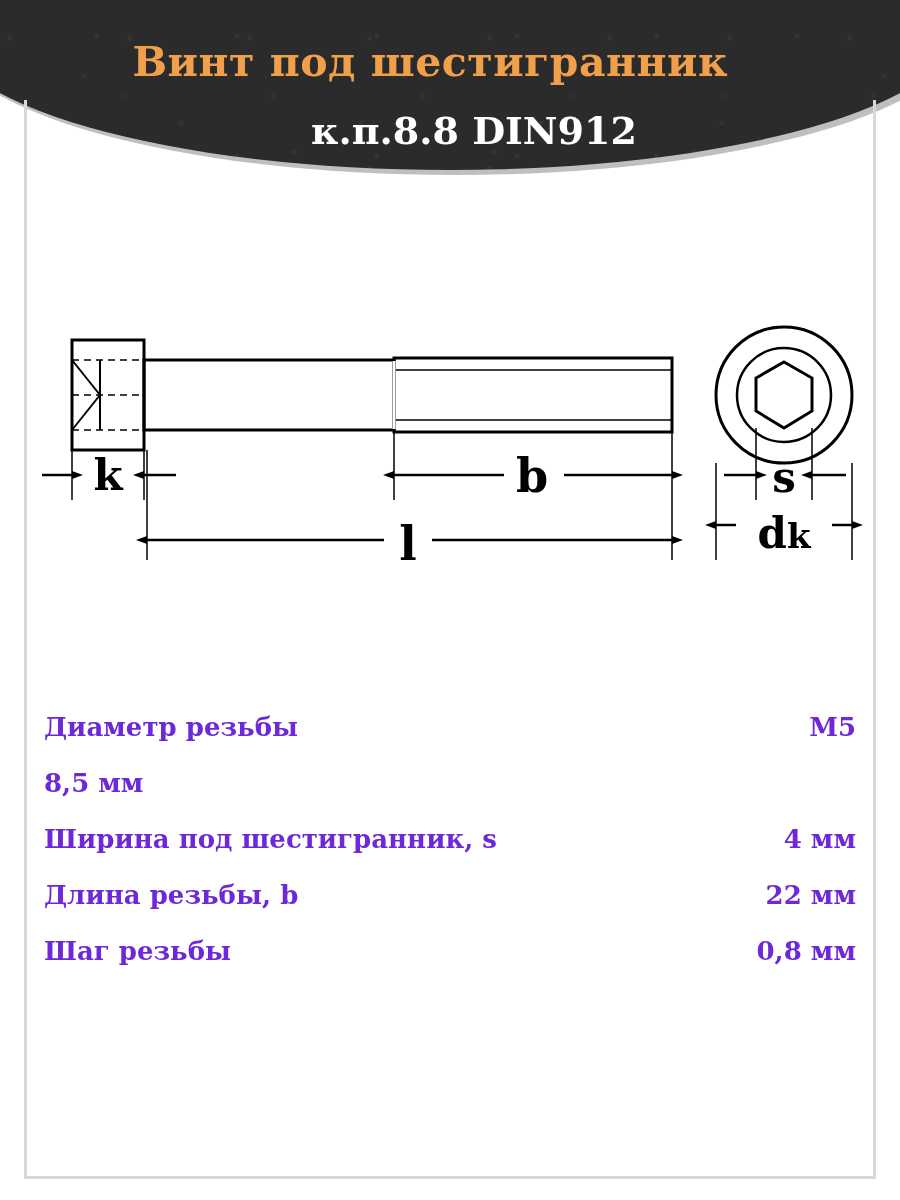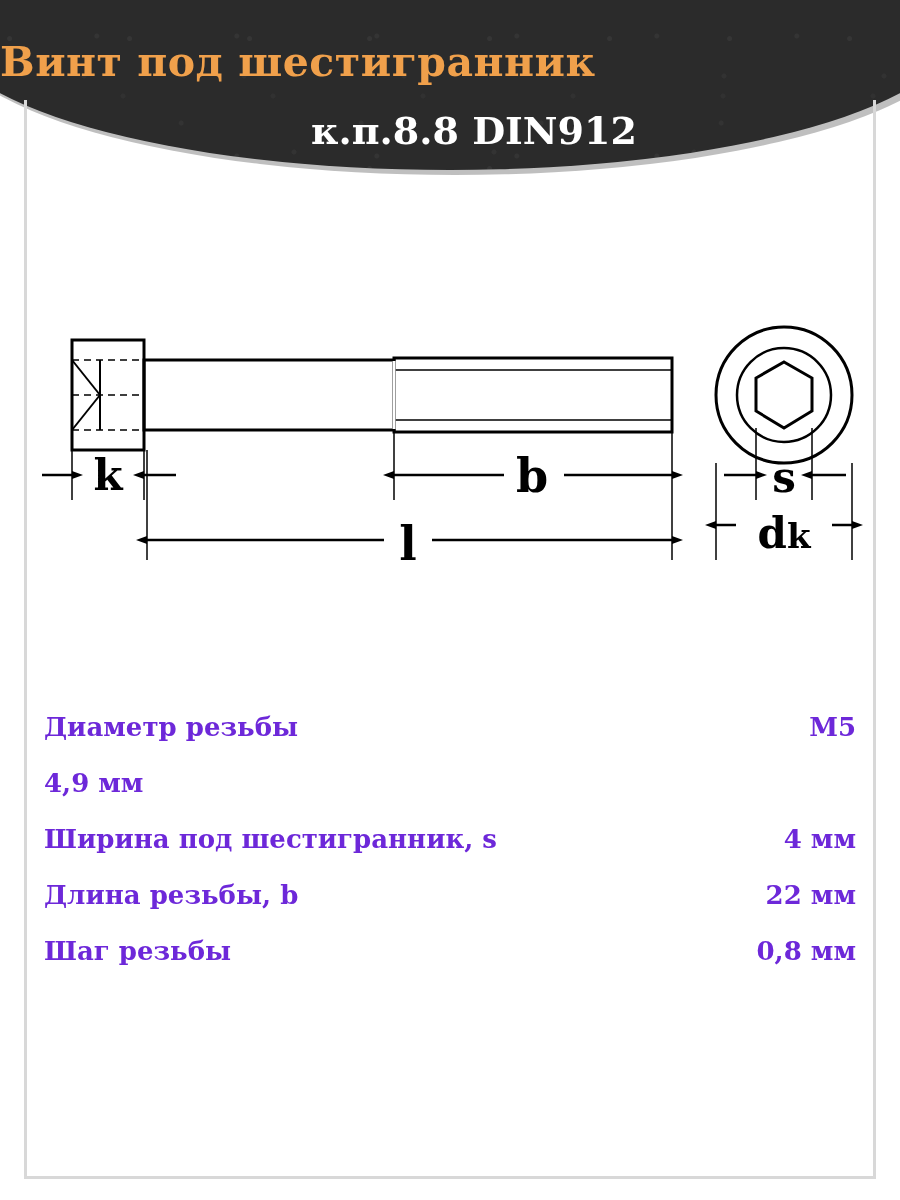--- a/index.html
+++ b/index.html
@@ -53,21 +53,21 @@
       radial-gradient(circle at 90% 40%, rgba(255,255,255,0.035) 0 2px, transparent 3px),
       radial-gradient(circle at 22% 80%, rgba(255,255,255,0.03) 0 2px, transparent 3px);
     background-size: 140px 120px, 180px 150px, 120px 130px, 200px 160px, 160px 140px, 150px 120px;
     border-radius: 50% / 50%;
   }
   .title-main {
     position: absolute;
     left: 0;
     top: 40px;
     width: 728px;
-    text-align: left;
+    text-align: right;
     color: #f0a04b;
     font-size: 41px;
     font-weight: bold;
     letter-spacing: 0.5px;
     line-height: 1.1;
   }
   .title-sub {
     position: absolute;
     left: 0;
     top: 110px;
@@ -223,21 +223,21 @@
   <text x="760" y="248" font-family="'DejaVu Serif', serif" font-size="42" font-weight="bold" text-anchor="middle" fill="#000">d<tspan font-size="34">k</tspan></text>
 </svg>
 </div>
 
 <div class="spec-table">
   <div class="spec-row">
     <span class="spec-label">Диаметр резьбы</span>
     <span class="spec-value">M5</span>
   </div>
   <div class="spec-row">
-    <span class="spec-value">4,9 мм</span>
+    <span class="spec-value">8,5 мм</span>
   </div>
   <div class="spec-row">
     <span class="spec-label">Ширина под шестигранник, s</span>
     <span class="spec-value">4 мм</span>
   </div>
   <div class="spec-row">
     <span class="spec-label">Длина резьбы, b</span>
     <span class="spec-value">22 мм</span>
   </div>
   <div class="spec-row">

